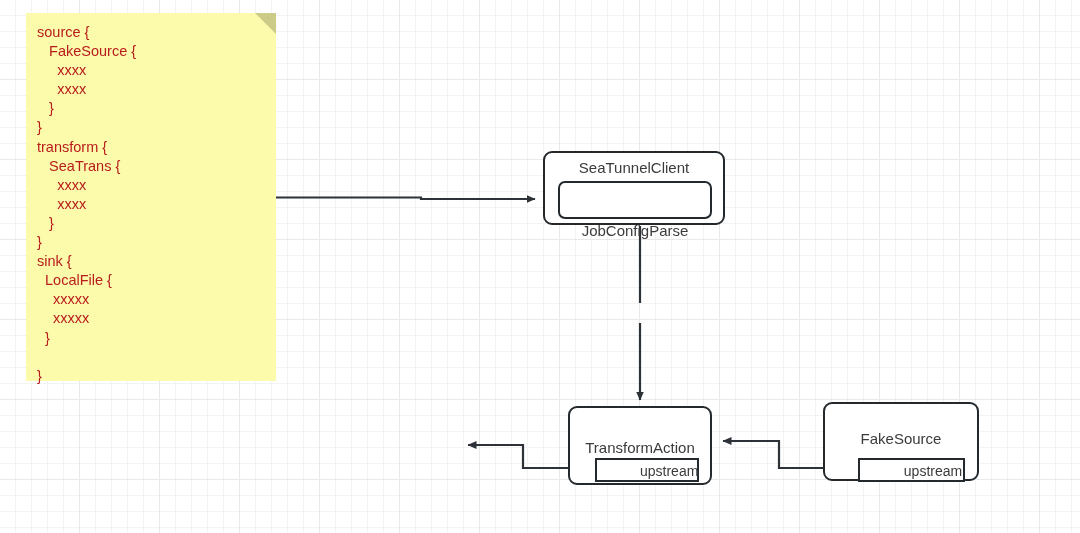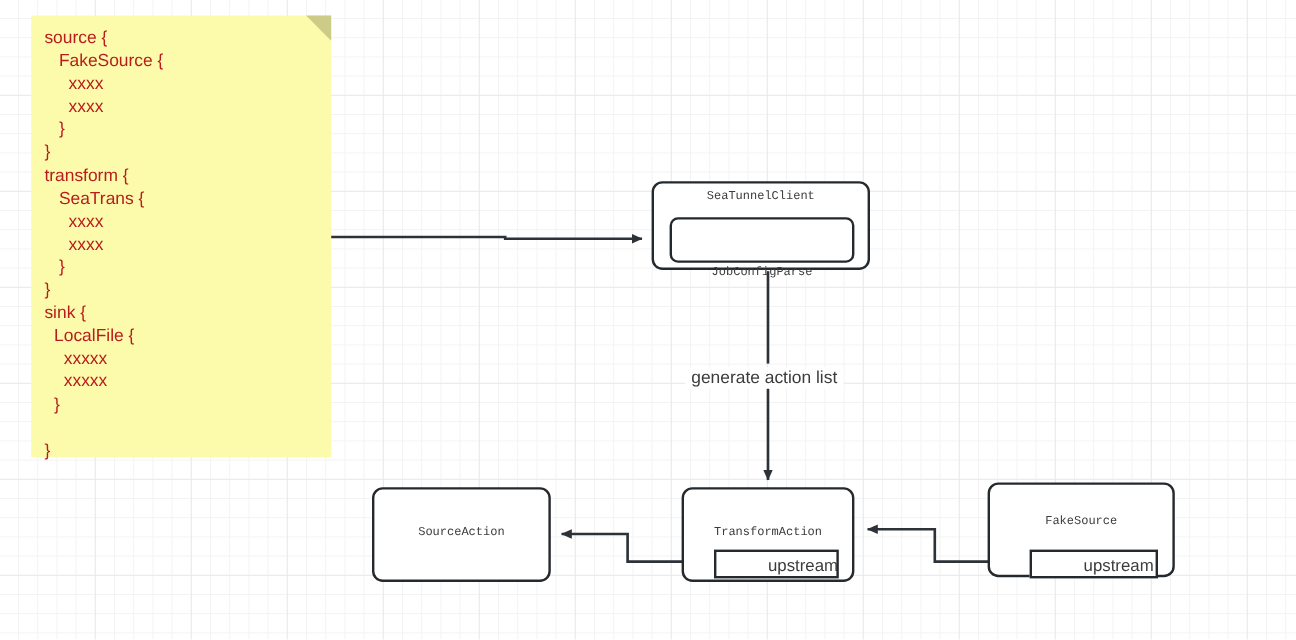--- a/index.html
+++ b/index.html
@@ -59,23 +59,23 @@
     background: #ffffff;
     border: 2.2px solid #24292e;
     border-radius: 9px;
     box-sizing: border-box;
   }
   .node-label {
     position: absolute;
     left: 0;
     right: 0;
     text-align: center;
-    font-size: 10px;
+    font-size: 15px;
     color: #3b3b3b;
-    font-family: Liberation Mono, monospace;
+    font-family: Liberation Sans, sans-serif;
     white-space: nowrap;
   }
 
   
   #sea-client {
     left: 543px;
     top: 151px;
     width: 182px;
     height: 74px;
   }
@@ -123,21 +123,21 @@
     background: #ffffff;
     border: 2.2px solid #24292e;
     box-sizing: border-box;
     height: 24px;
   }
   .upstream-label {
     position: absolute;
     left: 0;
     right: 0;
     top: 3px;
-    text-align: left;
+    text-align: center;
     font-size: 14px;
     color: #3b3b3b;
     font-family: "Liberation Sans", sans-serif;
     padding-left: 43px;
   }
   #transform-upstream {
     left: 25px;
     top: 50px;
     width: 104px;
   }
@@ -243,25 +243,21 @@
     </g>
   </svg>
 
   <div class="node" id="sea-client">
     <div class="node-label">SeaTunnelClient</div>
     <div id="job-config">
       <div class="node-label">JobConfigParse</div>
     </div>
   </div>
 
-  <div class="edge-label" id="label-generate">generate action list</div>
-
-  <div class="node" id="source-action">
-    <div class="node-label">SourceAction</div>
-  </div>
+
 
   <div class="node" id="transform-action">
     <div class="node-label">TransformAction</div>
     <div class="upstream-box" id="transform-upstream">
       <div class="upstream-label">upstream</div>
     </div>
   </div>
 
   <div class="node" id="sink-action">
     <div class="node-label">FakeSource</div>

